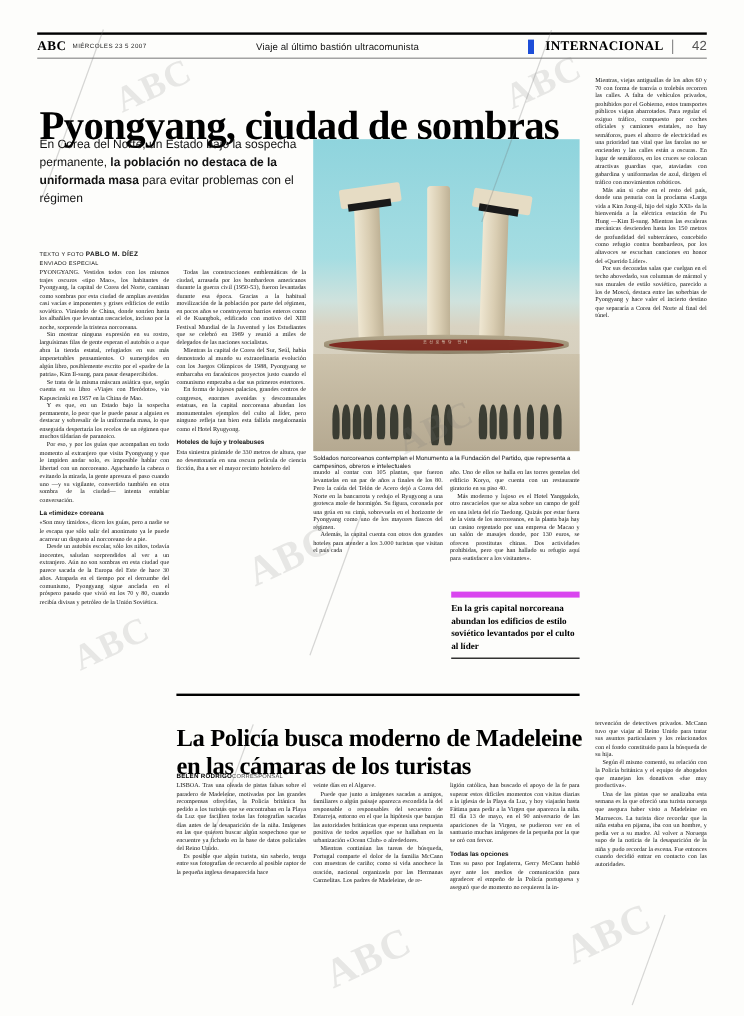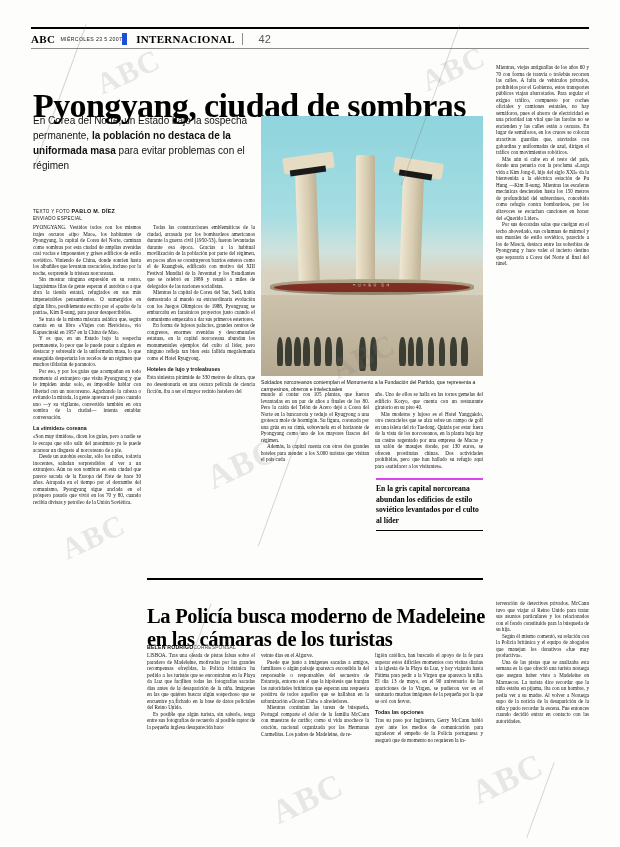--- a/index.html
+++ b/index.html
@@ -148,24 +148,24 @@
     background:#3b3d33;border-radius:45% 45% 20% 20%;
   }
   .caption{
     position:absolute;left:261px;top:379px;width:222px;
     font-family:"Liberation Sans", sans-serif;
     font-size:5.1px;line-height:7.2px;color:#111;
   }
 
   
   .pullquote{
-    position:absolute;left:376px;top:478px;width:107px;
+    position:absolute;left:376px;top:493px;width:107px;
     font-family:"Liberation Serif", serif;
     font-weight:bold;font-size:7.6px;line-height:10.6px;
-    border-top:2px solid #d946ef;border-bottom:1px solid #000;
+    border-top:5px solid #d946ef;border-bottom:1px solid #000;
     padding:4px 0 4px 0;
   }
 
   
   .sep{
     position:absolute;left:147px;top:578px;width:336px;height:2px;background:#000;
   }
 
   
   .headline2{
@@ -203,20 +203,21 @@
 </head>
 <body>
 
 <div class="page">
 
   <div class="masthead">
     <div class="rule-top"></div>
     <div class="inner">
       <span class="abc-logo">ABC</span>
       <span class="mh-date">MIÉRCOLES 23 5 2007</span>
+      <span class="mh-center">Viaje al último bastión ultracomunista</span>
       <span class="mh-section">INTERNACIONAL</span>
       <span class="mh-page">42</span>
     </div>
     <div class="rule-bot"></div>
   </div>
 
   <h1 class="headline">Pyongyang, ciudad de sombras</h1>
 
   <div class="standfirst">
     <span>En Corea del Norte, un Estado bajo la sospecha permanente, </span><b>la población no destaca de la uniformada masa</b><span> para evitar problemas con el régimen</span>

